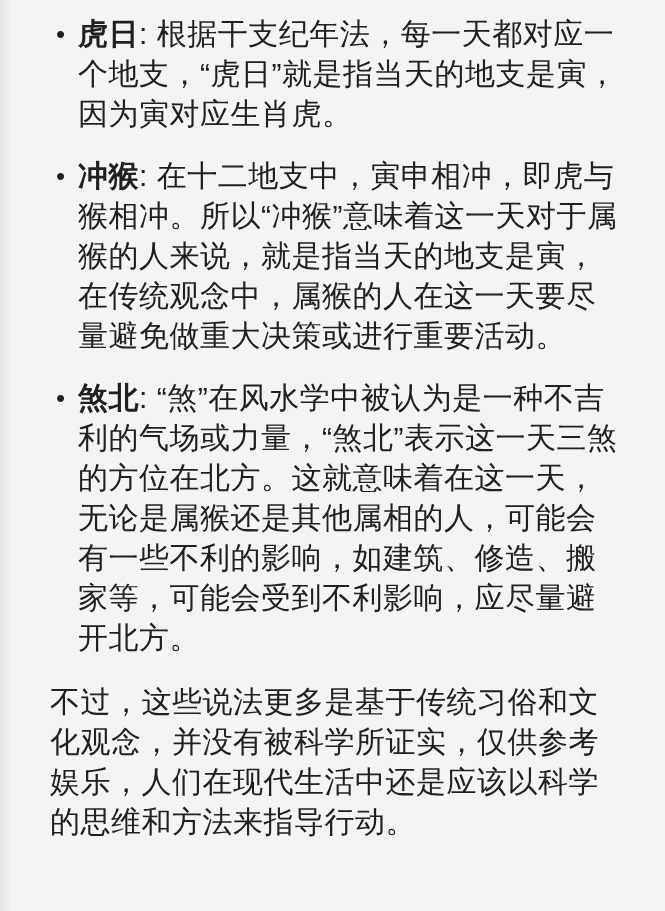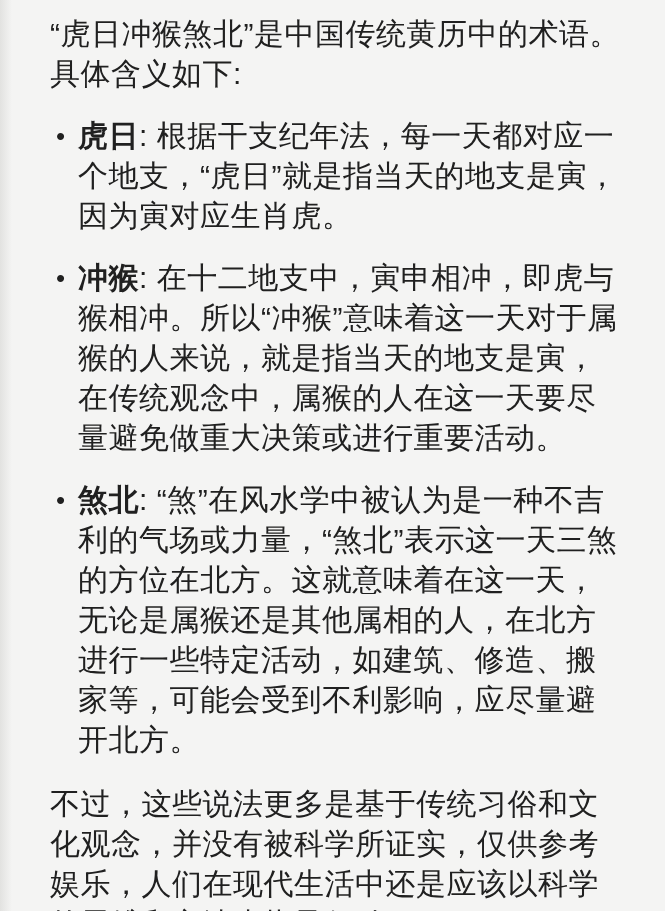--- a/index.html
+++ b/index.html
@@ -62,31 +62,30 @@
   .closing {
     margin: 24px 0 0 0;
   }
 </style>
 </head>
 <body>
 
 <div class="page">
   <div class="edge-shade"></div>
 
-  <p class="intro">“虎日冲猴煞北”是中国传统黄历中的术语。具体含义如下:</p>
 
   <ul class="terms">
     <li>
       <span class="bullet">•</span>
       <span class="item-body"><span class="term">虎日</span><span>: </span><span>根据干支纪年法，每一天都对应一个地支，“虎日”就是指当天的地支是寅，因为寅对应生肖虎。</span></span>
     </li>
     <li>
       <span class="bullet">•</span>
       <span class="item-body"><span class="term">冲猴</span><span>: </span><span>在十二地支中，寅申相冲，即虎与猴相冲。所以“冲猴”意味着这一天对于属猴的人来说，就是指当天的地支是寅，在传统观念中，属猴的人在这一天要尽量避免做重大决策或进行重要活动。</span></span>
     </li>
     <li>
       <span class="bullet">•</span>
-      <span class="item-body"><span class="term">煞北</span><span>: </span><span>“煞”在风水学中被认为是一种不吉利的气场或力量，“煞北”表示这一天三煞的方位在北方。这就意味着在这一天，无论是属猴还是其他属相的人，在北方进行一些特定活动，如建筑、修造、搬家等，可能会受到不利影响，应尽量避开北方。</span></span>
+      <span class="item-body"><span class="term">煞北</span><span>: </span><span>“煞”在风水学中被认为是一种不吉利的气场或力量，“煞北”表示这一天三煞的方位在北方。这就意味着在这一天，无论是属猴还是其他属相的人，可能会有一些不利的影响，如建筑、修造、搬家等，可能会受到不利影响，应尽量避开北方。</span></span>
     </li>
   </ul>
 
   <p class="closing">不过，这些说法更多是基于传统习俗和文化观念，并没有被科学所证实，仅供参考娱乐，人们在现代生活中还是应该以科学的思维和方法来指导行动。</p>
 </div>
 
 </body></html>

